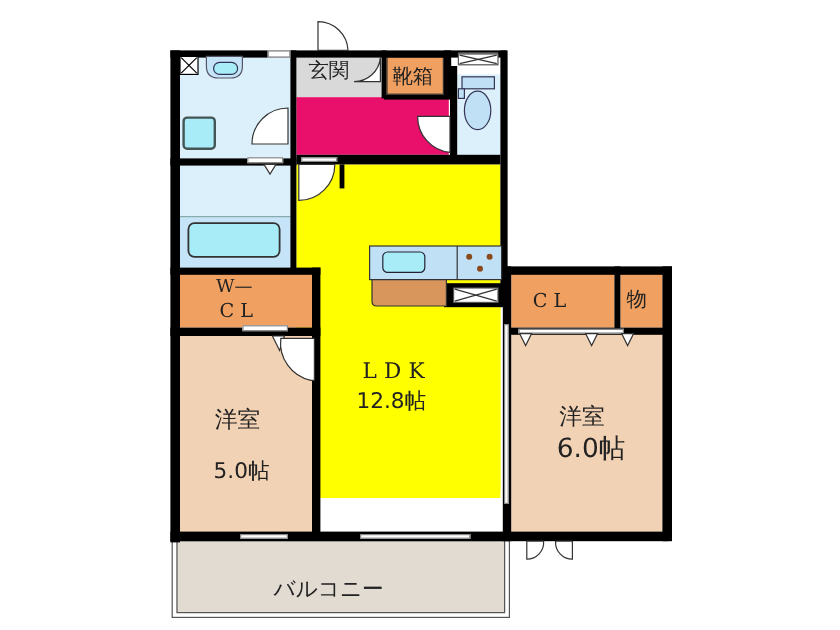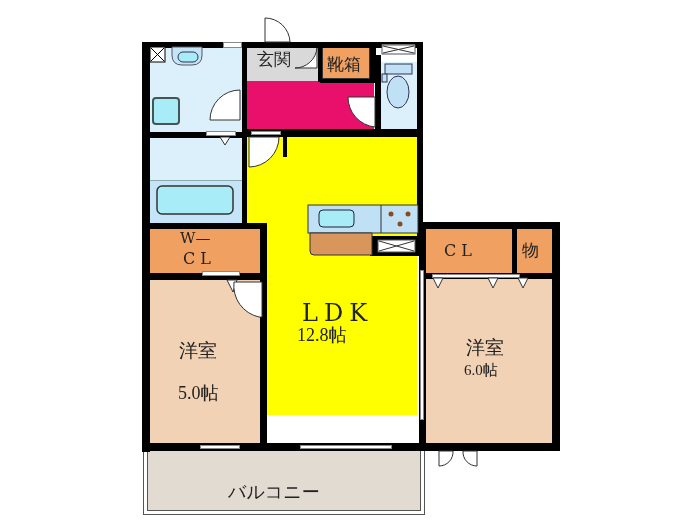--- a/index.html
+++ b/index.html
@@ -1,19 +1,19 @@
 <!DOCTYPE html>
 <html><head>
 <meta charset="utf-8">
 <style>
   html, body { margin:0; padding:0; background:#ffffff; }
   body { width:700px; height:525px; position:relative; overflow:hidden; font-family:"DejaVu Sans", sans-serif; }
   .abs { position:absolute; box-sizing:border-box; }
   .wall { background:#000; position:absolute; }
-  .room-label { position:absolute; color:#222; text-align:center; line-height:1.15; white-space:nowrap;font-family:Liberation Serif, serif; }
+  .room-label { position:absolute; color:#222; text-align:center; line-height:1.15; white-space:nowrap; }
   .win { position:absolute; background:#fff; border:1px solid #888; box-sizing:border-box; }
   svg { position:absolute; overflow:visible; }
 </style>
 </head>
 <body>
 
 <div class="abs" style="left:150px;top:47px;width:92px;height:86px;background:#dcf0fb;"></div>
 
 <div class="abs" style="left:150px;top:138px;width:92px;height:85px;background:#dcf0fb;"></div>
 <div class="abs" style="left:150px;top:180px;width:92px;height:43px;background:#c6e4f7;border-top:1px solid #8aa;"></div>
@@ -139,21 +139,21 @@
   <path d="M518 278 l5 10 l5 -10 z" fill="#fff" stroke="#333"></path>
 
   <path d="M439 451 v15 a14 14 0 0 0 14 -15 z" fill="#fff" stroke="#333"></path>
   <path d="M477 451 v15 a14 14 0 0 1 -14 -15 z" fill="#fff" stroke="#333"></path>
 </svg>
 
 <div class="room-label" style="left:257px;top:50px;font-size:17px;">玄関</div>
 <div class="room-label" style="left:327px;top:55px;font-size:17px;">靴箱</div>
 <div class="room-label" style="left:180px;top:230px;font-size:15px;font-family:'DejaVu Serif',serif;">W—</div>
 <div class="room-label" style="left:183px;top:250px;font-size:16px;letter-spacing:5px;font-family:'DejaVu Serif',serif;">CL</div>
-<div class="room-label" style="left:302px;top:300px;font-size:24px;letter-spacing:6px;font-family:'DejaVu Serif',serif;">LDK</div>
+<div class="room-label" style="left:302px;top:300px;font-size:18px;letter-spacing:6px;font-family:'DejaVu Serif',serif;">LDK</div>
 <div class="room-label" style="left:297px;top:325px;font-size:18px;">12.8帖</div>
 <div class="room-label" style="left:179px;top:340px;font-size:19px;">洋室</div>
 <div class="room-label" style="left:178px;top:366px;font-size:18px;margin-top:17px;">5.0帖</div>
 <div class="room-label" style="left:444px;top:242px;font-size:16px;letter-spacing:5px;font-family:'DejaVu Serif',serif;">CL</div>
 <div class="room-label" style="left:522px;top:241px;font-size:17px;">物</div>
 <div class="room-label" style="left:466px;top:337px;font-size:19px;">洋室</div>
-<div class="room-label" style="left:464px;top:362px;font-size:15px;">6.0帖</div>
+<div class="room-label" style="left:464px;top:362px;font-size:22px;">6.0帖</div>
 <div class="room-label" style="left:228px;top:470px;font-size:18px;margin-top:12px;">バルコニー</div>
 
 </body></html>

